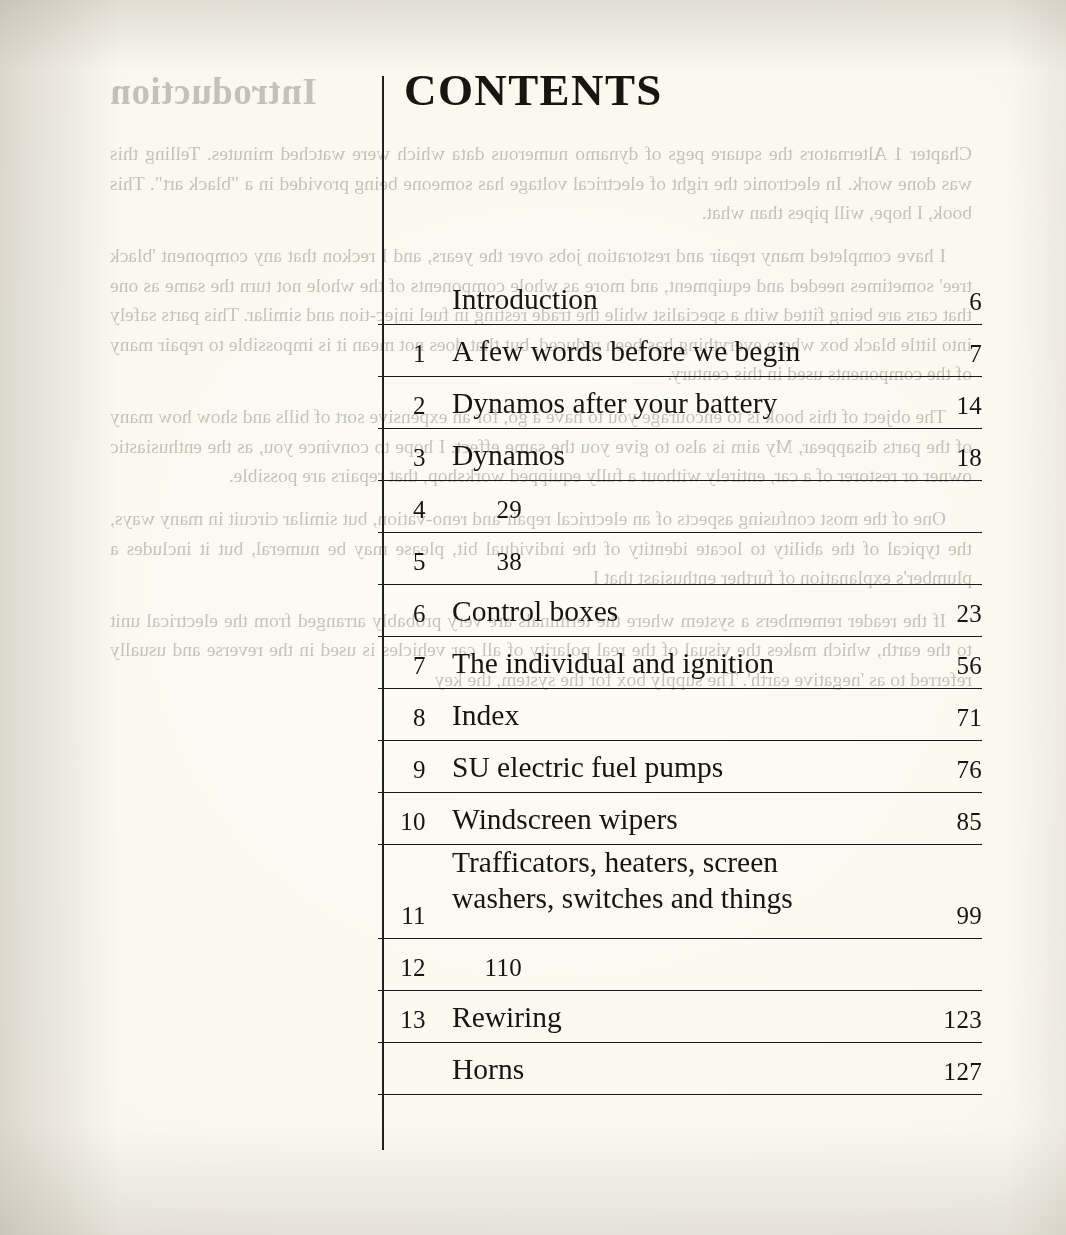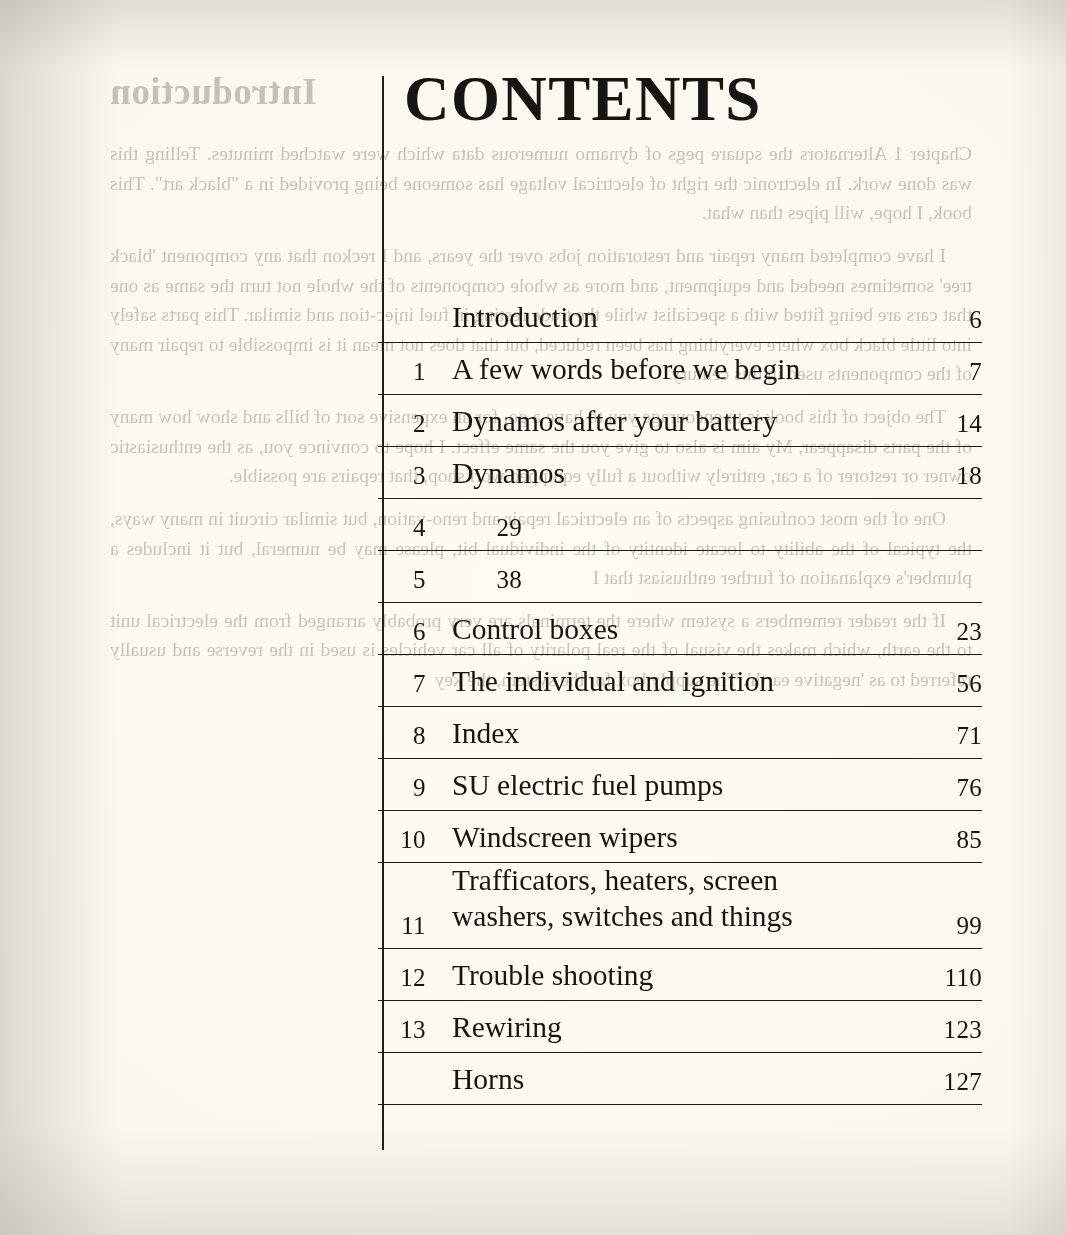--- a/index.html
+++ b/index.html
@@ -87,21 +87,21 @@
   .toc-rule {
     position: absolute;
     left: 382px;
     top: 76px;
     width: 2px;
     height: 1074px;
     background: #211f1a;
     z-index: 5;
   }
   .toc-heading {
-    font-size: 63px;
+    font-size: 45px;
     font-weight: bold;
     letter-spacing: 1.4px;
     color: #17150f;
     margin: 0 0 0 26px;
     line-height: 1.0;
     font-family: "Liberation Serif", serif;
   }
 
   .toc-list {
     margin: 160px 0 0 0;
@@ -125,21 +125,21 @@
     letter-spacing: 0.4px;
   }
   .toc-title {
     flex: 1 1 auto;
     font-size: 29.5px;
     color: #17150f;
     padding: 0 10px 5px 26px;
     line-height: 1.22;
   }
   .toc-title.two-line {
-    padding-bottom: 12px;
+    padding-bottom: 20px;
   }
   .toc-page {
     flex: none;
     width: 96px;
     text-align: right;
     font-size: 25px;
     color: #17150f;
     padding-bottom: 7px;
     letter-spacing: 0.3px;
   }
@@ -217,21 +217,20 @@
         <span class="toc-title">Windscreen wipers</span>
         <span class="toc-page">85</span>
       </li>
       <li class="toc-row">
         <span class="toc-num">11</span>
         <span class="toc-title two-line">Trafficators, heaters, screen washers, switches and things</span>
         <span class="toc-page">99</span>
       </li>
       <li class="toc-row">
         <span class="toc-num">12</span>
-        <span class="toc-title">Trouble shooting</span>
         <span class="toc-page">110</span>
       </li>
       <li class="toc-row">
         <span class="toc-num">13</span>
         <span class="toc-title">Rewiring</span>
         <span class="toc-page">123</span>
       </li>
       <li class="toc-row">
         <span class="toc-num"></span>
         <span class="toc-title">Horns</span>

